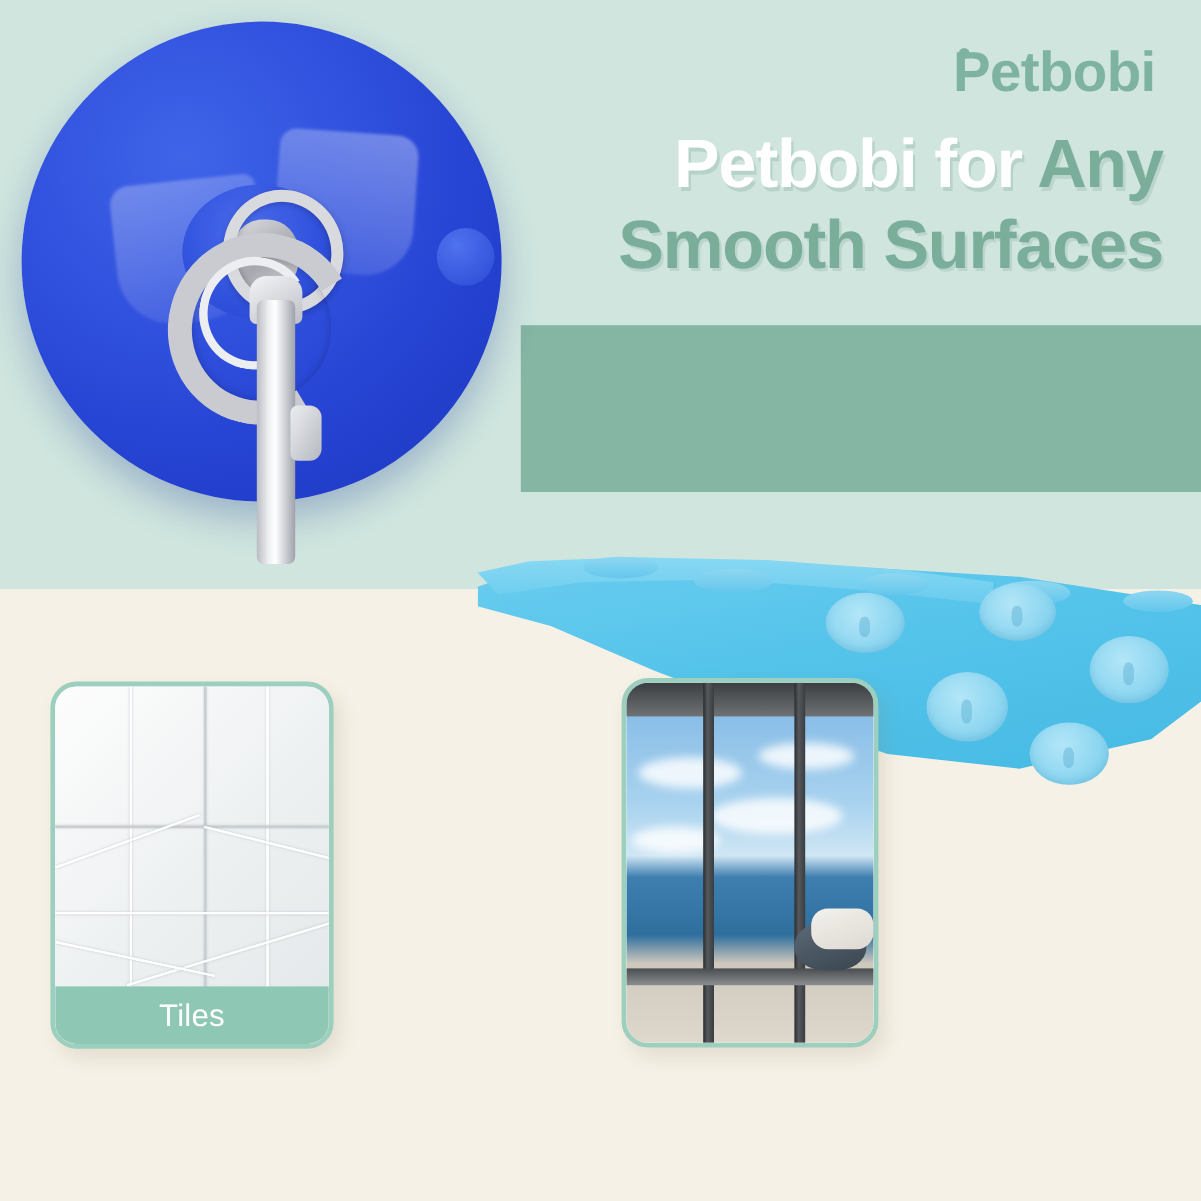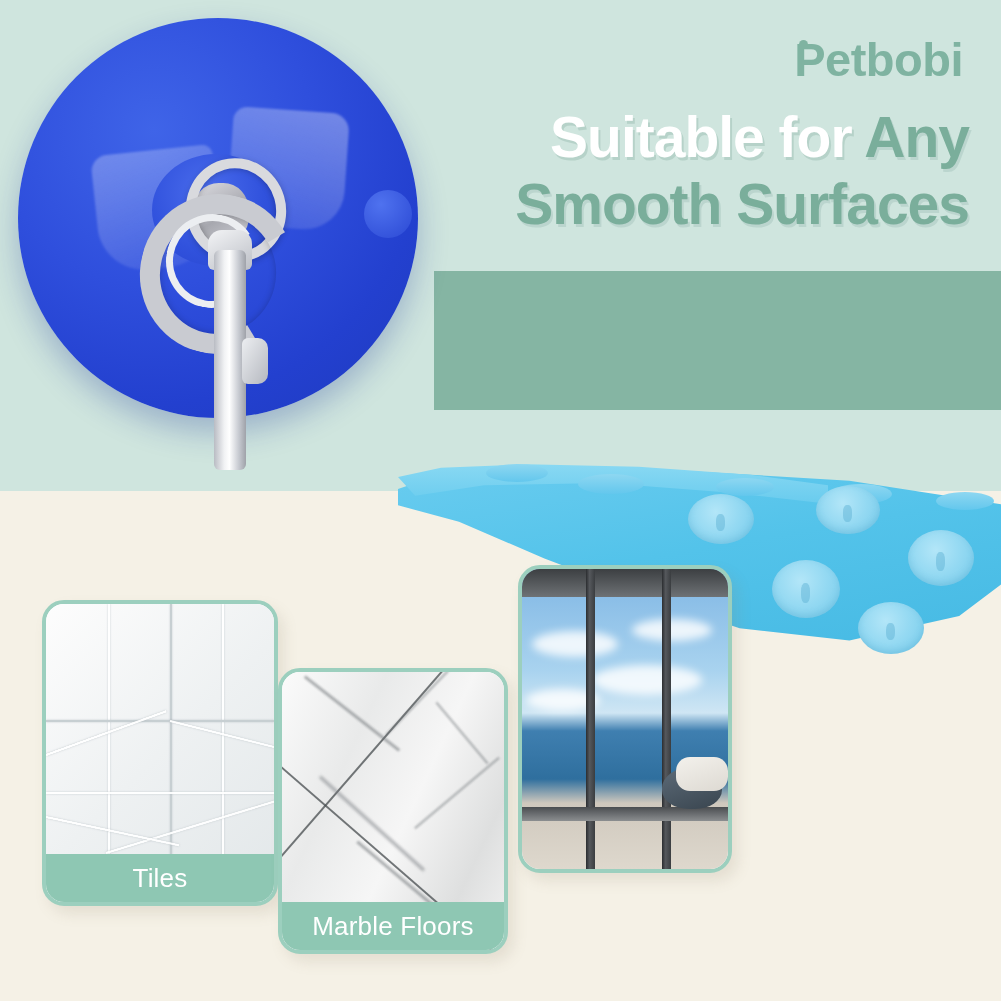--- a/index.html
+++ b/index.html
@@ -124,21 +124,21 @@
 
   
   .card{position:absolute;border-radius:22px;overflow:hidden;border:4px solid #9ccfbe;
         box-shadow:6px 8px 14px rgba(140,130,105,.16);background:#fff;}
   .card-img{position:absolute;left:0;top:0;right:0;bottom:0;}
   .card-label{
     position:absolute;left:0;right:0;bottom:0;height:48px;
     background:#8ec7b3;color:#ffffff;font-size:26px;
     display:flex;align-items:center;justify-content:center;letter-spacing:.2px;
   }
-  #card-tiles{left:42px;top:568px;width:228px;height:298px;margin-top:32px;}
+  #card-tiles{left:42px;top:568px;width:228px;height:298px;}
   #card-marble{left:278px;top:668px;width:222px;height:278px;}
   #card-glass{left:518px;top:565px;width:206px;height:300px;}
   #card-wooden{left:752px;top:663px;width:224px;height:283px;}
 
   
   .tiles-art{background:linear-gradient(135deg,#fdfdfd 0%,#eef1f2 50%,#e2e7e9 100%);}
   .tl{position:absolute;background:rgba(255,255,255,.95);box-shadow:0 0 2px rgba(170,180,185,.7);}
   .tl-h{height:2px;left:0;right:0;}
   .tl-v{width:2px;top:0;bottom:0;}
   .tl-dk{background:#c7cfd2;}
@@ -187,21 +187,21 @@
     <div class="clip-inner"></div>
     <div class="clip-cap"></div>
     <div class="clip-shaft"></div>
     <div class="clip-latch"></div>
   </div>
 
   <div class="brand-dot"></div>
   <div class="brand">Petbobi</div>
 
   <div class="headline">
-    <span class="hl-white">Suitable for</span>
+    <span class="hl-white">Petbobi for</span>
     <span class="hl-green">Any</span><br>
     <span class="hl-green">Smooth Surfaces</span>
   </div>
 
 
   <div class="mat">
     <div class="mat-body"></div>
     <div class="mat-edge"></div>
     <div class="sc-flat" style="left:88px;top:12px;width:62px;height:18px;"></div>
     <div class="sc-flat" style="left:180px;top:22px;width:66px;height:20px;"></div>
@@ -223,35 +223,20 @@
       <div class="tl tl-h tl-dk" style="top:116px;"></div>
       <div class="tl tl-h" style="top:188px;"></div>
       <div class="tl" style="left:0;top:150px;width:128px;height:2px;transform:rotate(-20deg);transform-origin:left;"></div>
       <div class="tl" style="left:124px;top:116px;width:118px;height:2px;transform:rotate(14deg);transform-origin:left;"></div>
       <div class="tl" style="left:60px;top:248px;width:190px;height:2px;transform:rotate(-17deg);transform-origin:left;"></div>
       <div class="tl" style="left:0;top:212px;width:136px;height:2px;transform:rotate(12deg);transform-origin:left;"></div>
     </div>
     <div class="card-label">Tiles</div>
   </div>
 
-  <div class="card" id="card-marble">
-    <div class="card-img marble-art">
-      <div class="mj" style="left:-40px;top:60px;width:340px;height:2px;transform:rotate(41deg);transform-origin:left;"></div>
-      <div class="mj" style="left:-60px;top:200px;width:340px;height:2px;transform:rotate(41deg);transform-origin:left;"></div>
-      <div class="mj" style="left:40px;top:-40px;width:330px;height:2px;transform:rotate(131deg);transform-origin:left;"></div>
-      <div class="mj" style="left:176px;top:-20px;width:330px;height:2px;transform:rotate(131deg);transform-origin:left;"></div>
-      <div class="mv" style="left:10px;top:40px;width:120px;height:3px;transform:rotate(38deg);filter:blur(1px);"></div>
-      <div class="mv" style="left:90px;top:30px;width:90px;height:2px;transform:rotate(-46deg);filter:blur(1px);"></div>
-      <div class="mv" style="left:20px;top:150px;width:140px;height:3px;transform:rotate(42deg);filter:blur(1.4px);"></div>
-      <div class="mv" style="left:120px;top:120px;width:110px;height:2px;transform:rotate(-40deg);filter:blur(1px);"></div>
-      <div class="mv" style="left:60px;top:210px;width:130px;height:3px;transform:rotate(40deg);filter:blur(1.2px);"></div>
-      <div class="mv" style="left:140px;top:60px;width:80px;height:2px;transform:rotate(50deg);filter:blur(1px);"></div>
-    </div>
-    <div class="card-label">Marble Floors</div>
-  </div>
 
   <div class="card" id="card-glass">
     <div class="card-img glass-art">
       <div class="g-sky-cloud" style="left:10px;top:62px;width:86px;height:26px;"></div>
       <div class="g-sky-cloud" style="left:70px;top:96px;width:110px;height:30px;"></div>
       <div class="g-sky-cloud" style="left:4px;top:120px;width:74px;height:22px;"></div>
       <div class="g-sky-cloud" style="left:110px;top:50px;width:80px;height:22px;"></div>
       <div class="g-head"></div>
       <div class="g-mull" style="left:64px;"></div>
       <div class="g-mull" style="left:140px;"></div>

